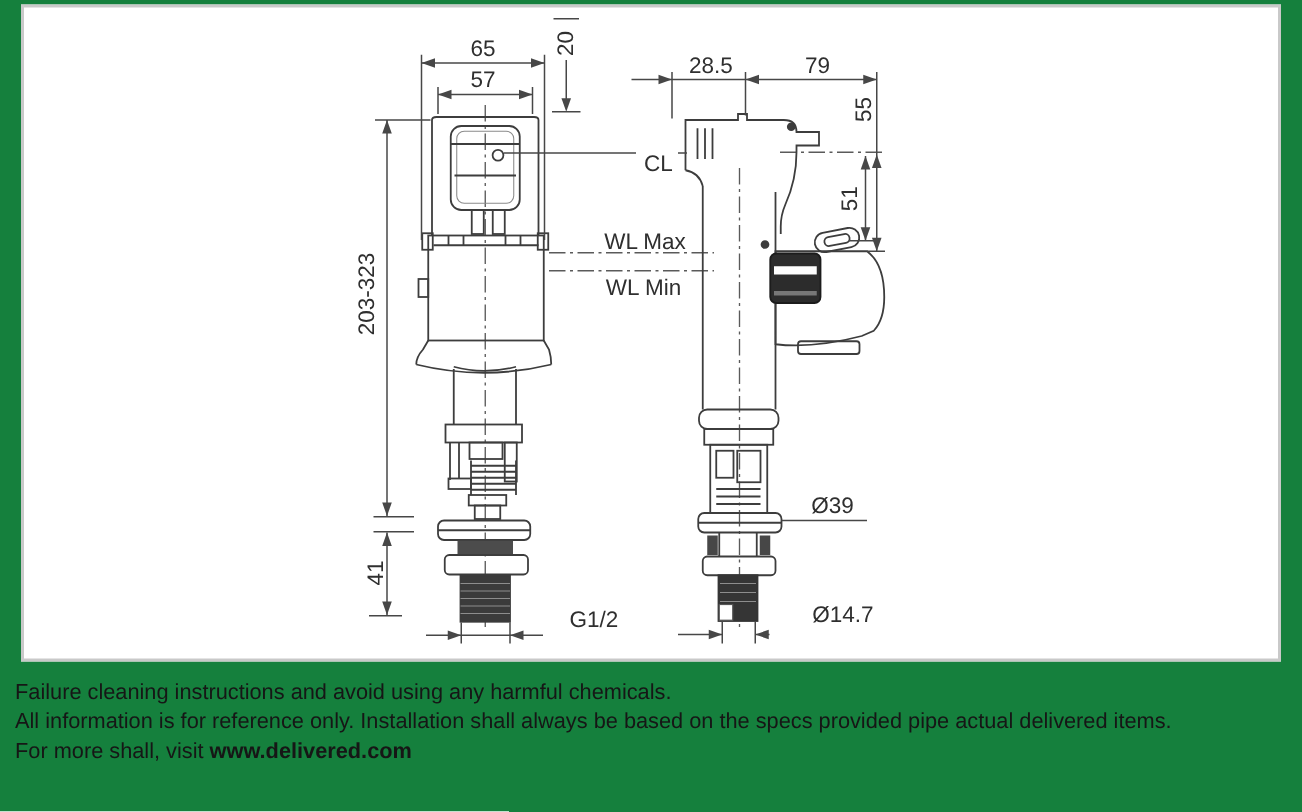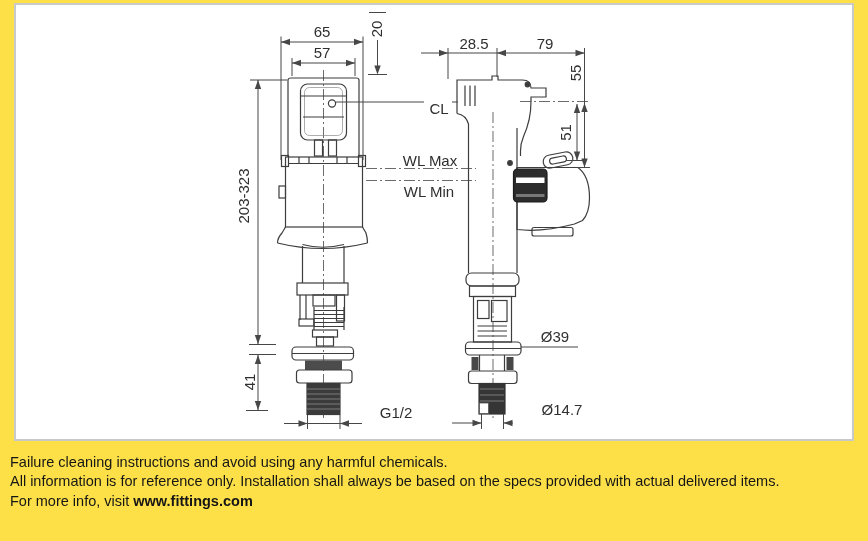--- a/index.html
+++ b/index.html
@@ -1,17 +1,17 @@
 <!DOCTYPE html>
 <html><head>
 <meta charset="utf-8">
 <style>
   html,body{margin:0;padding:0;background:#ffffff;}
   .canvas{
-    position:relative;width:868px;height:541px;background:#fde047;overflow:hidden;
+    position:relative;width:868px;height:541px;background:#15803d;overflow:hidden;
     font-family:"Liberation Sans",sans-serif;
   }
   .frame{
     position:absolute;left:14px;top:3px;width:836px;height:434px;
     border:2px solid #c9c9c9;background:#ffffff;
   }
   svg.drawing{position:absolute;left:0;top:0;}
   svg text{
     font-family:"Liberation Sans",sans-serif;
     font-size:15px;fill:#2f2f2f;
@@ -199,17 +199,17 @@
       <text x="555" y="342">Ø39</text>
       <text x="562" y="414.5">Ø14.7</text>
       <text x="439" y="114">CL</text>
       <text x="430" y="166">WL Max</text>
       <text x="429" y="196.5">WL Min</text>
     </g>
   </svg>
 
   <div class="notes">
     <p>Failure cleaning instructions and avoid using any harmful chemicals.</p>
-    <p>All information is for reference only. Installation shall always be based on the specs provided with actual delivered items.</p>
-    <p><span>For more info, visit </span><b>www.fittings.com</b></p>
+    <p>All information is for reference only. Installation shall always be based on the specs provided pipe actual delivered items.</p>
+    <p><span>For more shall, visit </span><b>www.delivered.com</b></p>
   </div>
 
 </div>
 
 </body></html>

